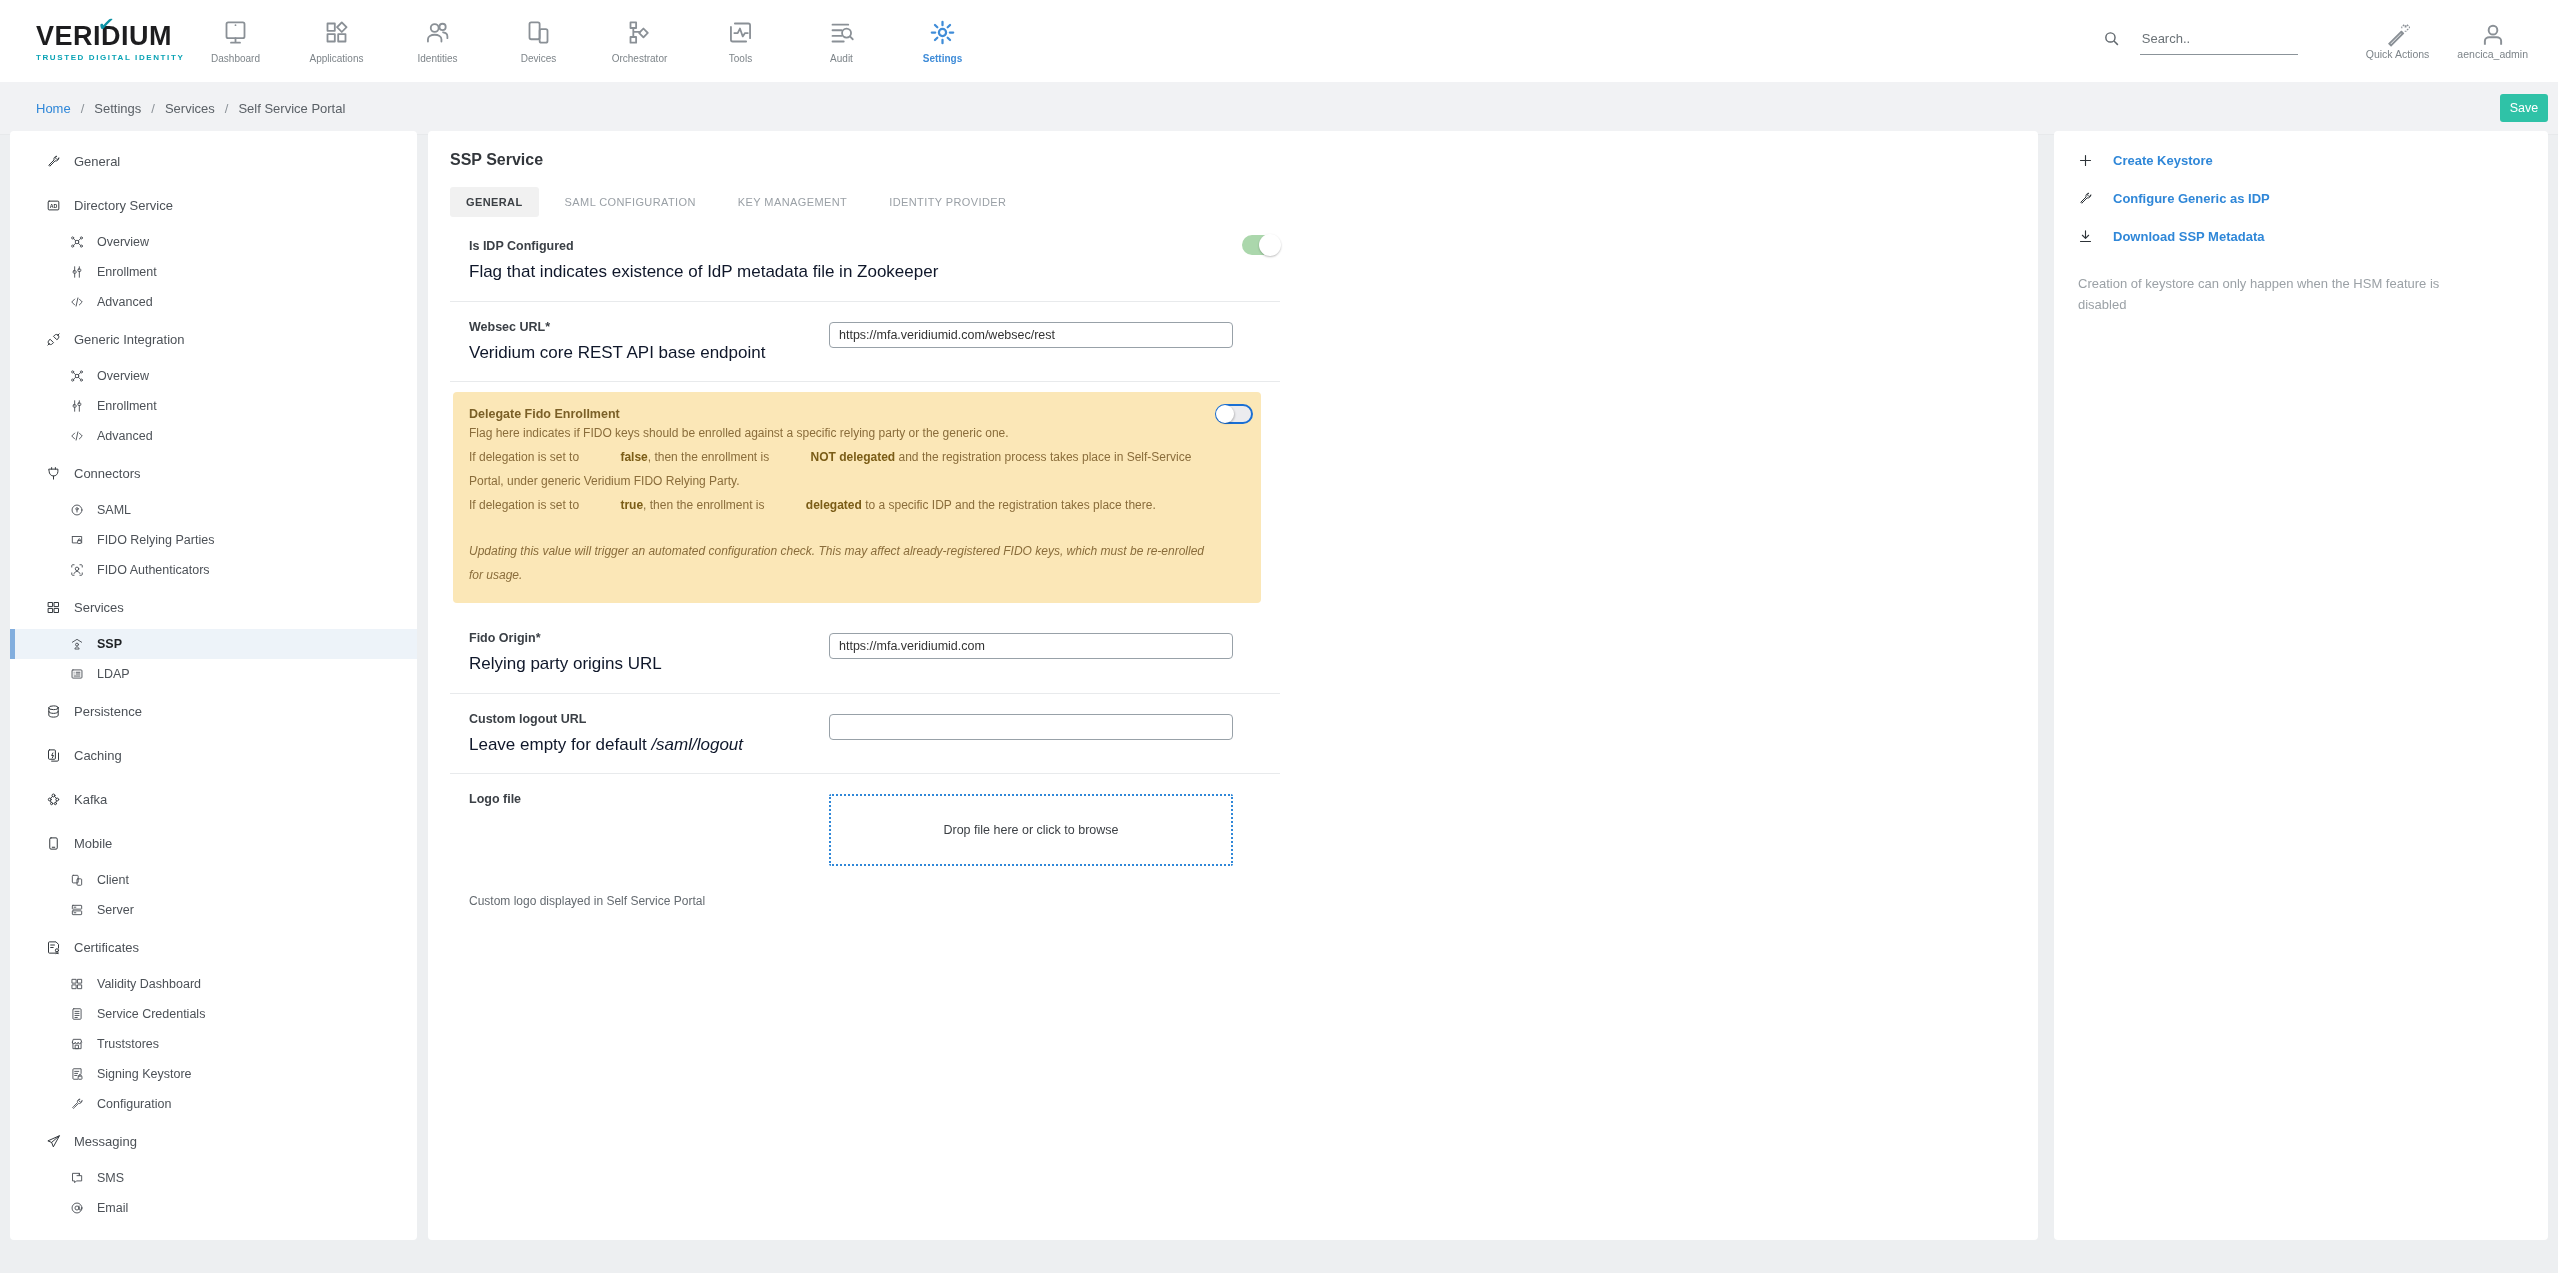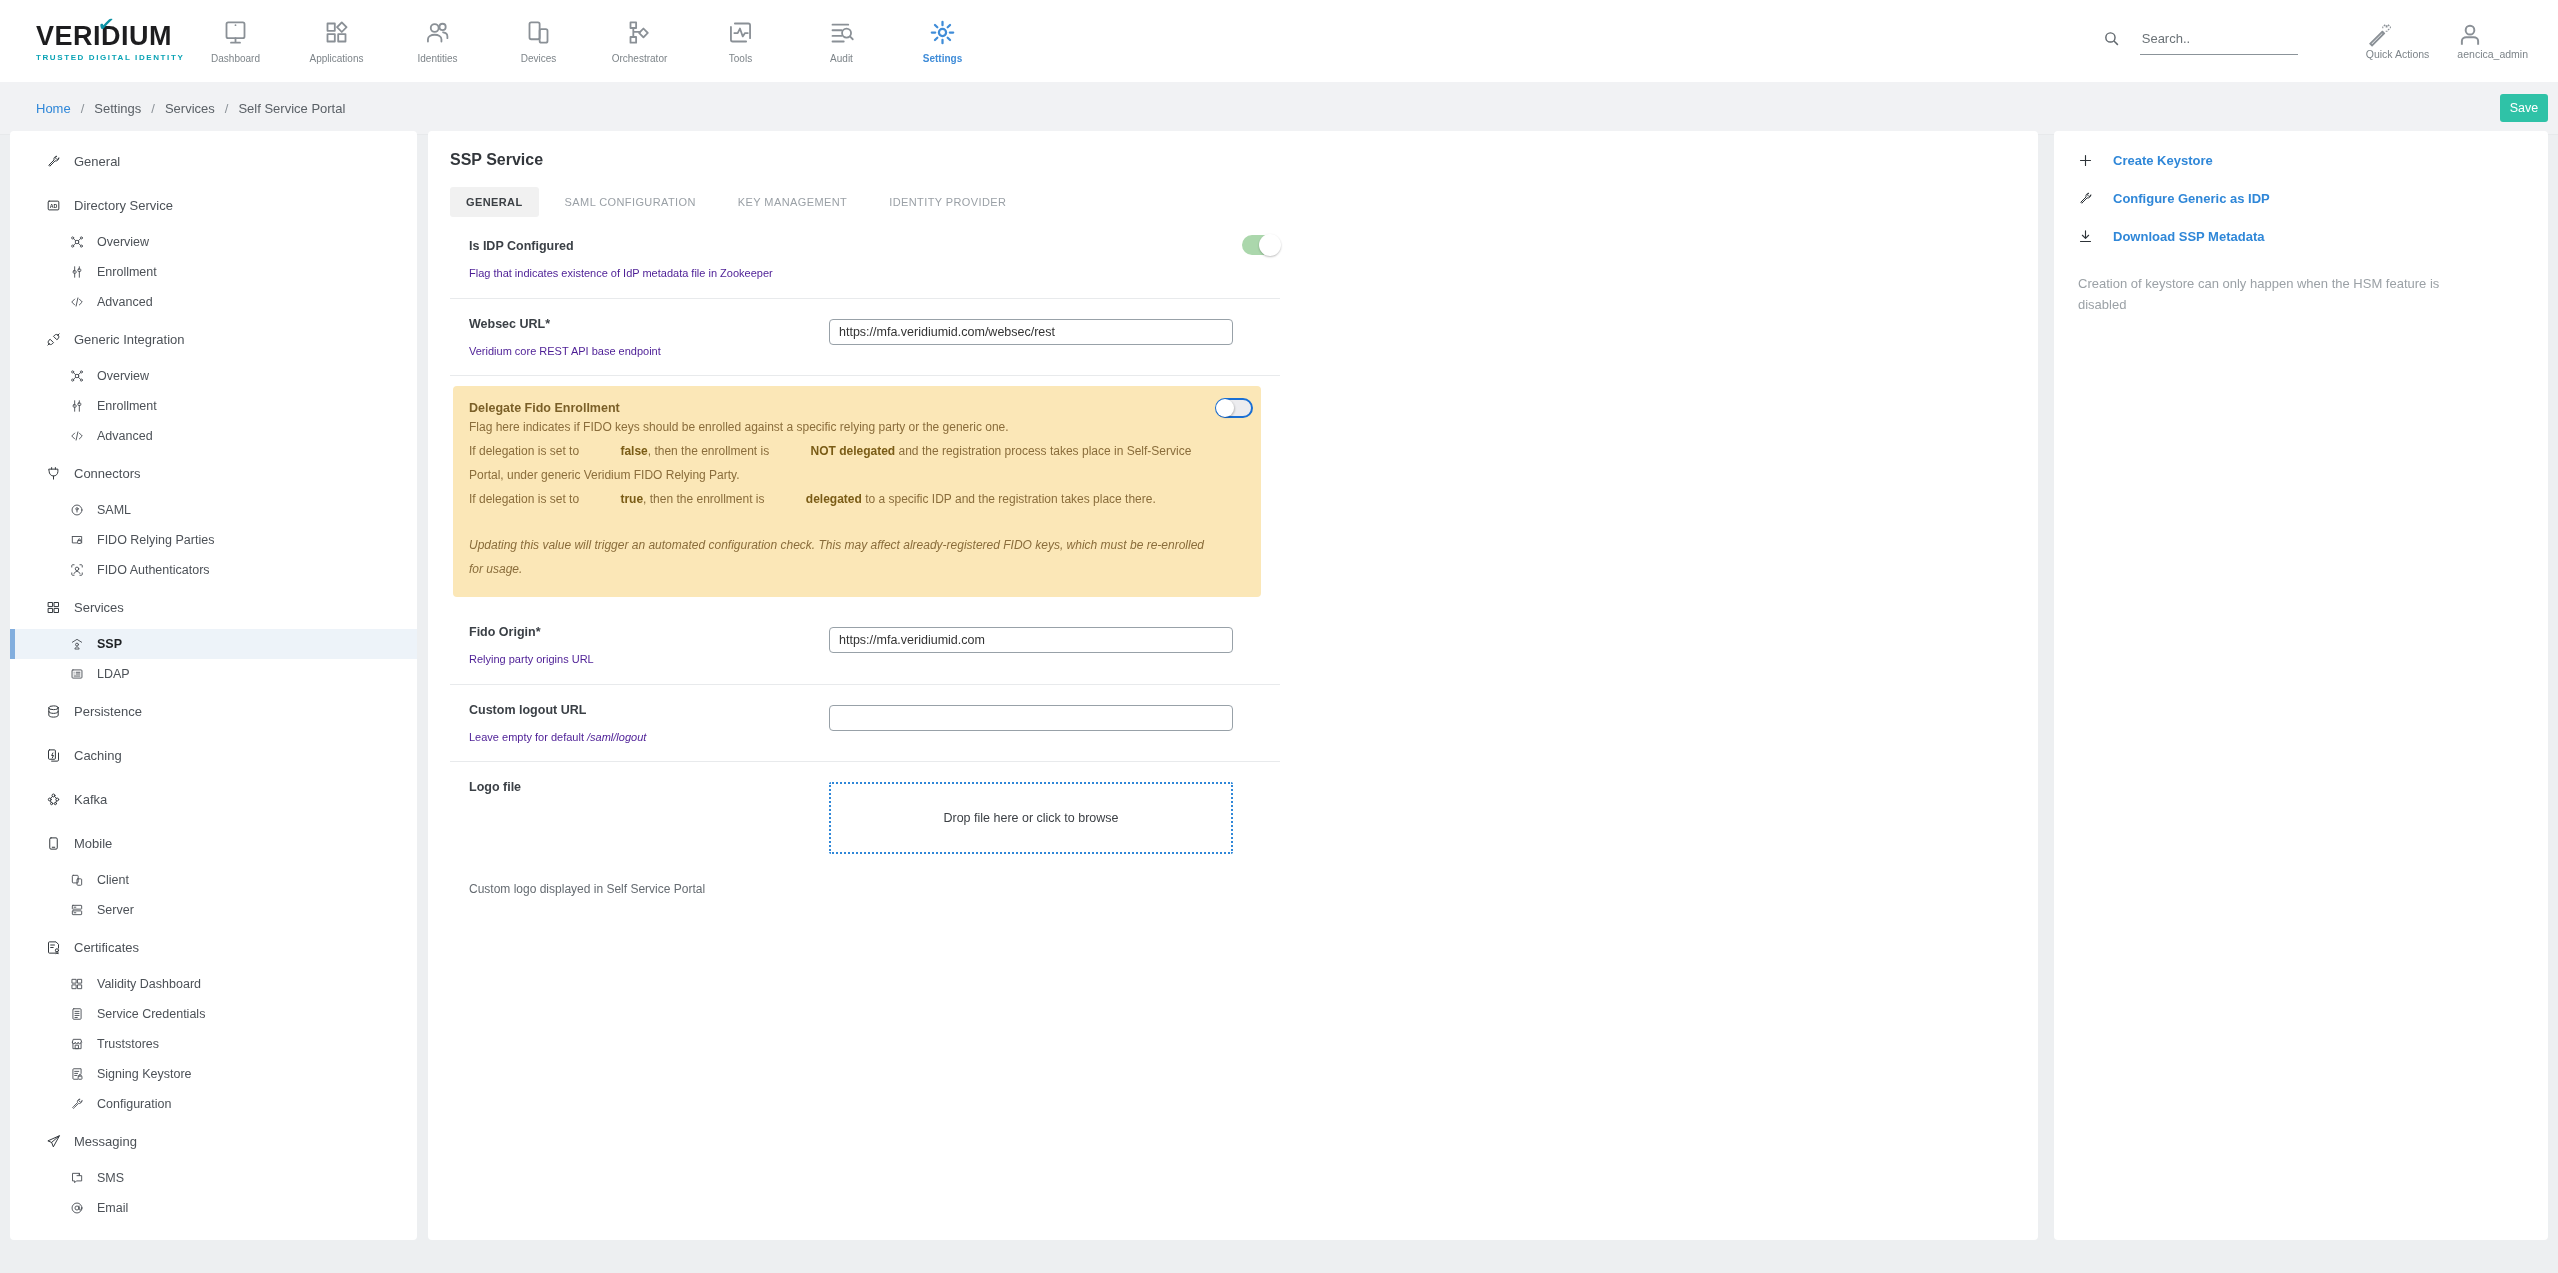--- a/index.html
+++ b/index.html
@@ -15,21 +15,21 @@
   .nav-item { width:101px; display:flex; flex-direction:column; align-items:center; justify-content:center; gap:7px; color:#8a9096; cursor:pointer; }
   .nav-item .nv-ic { width:27px; height:27px; }
   .nav-item .nv-lb { font-size:10px; color:#7d8489; }
   .nav-item.active { color:#3f8cd8; }
   .nav-item.active .nv-lb { color:#3f8cd8; font-weight:700; }
   .topbar-right { margin-left:auto; display:flex; align-items:center; padding-right:30px; gap:28px; }
   .searchbox { display:flex; align-items:end; gap:20px; margin-right:40px; }
   .searchbox .s-ic { width:17px; height:17px; color:#5f666c; margin-bottom:8px; }
   .search-input { width:158px; border:none; border-bottom:1px solid #8b9399; font-size:13px; color:#444; padding:4px 2px 8px; outline:none; background:transparent; font-family:"Liberation Sans",sans-serif; }
   .search-input::placeholder { color:#6b7277; }
-  .tb-util { display:flex; flex-direction:column; color:#75797d; cursor:pointer; }
+  .tb-util { display:flex; flex-direction:column; align-items:center; color:#75797d; cursor:pointer; }
   .tb-util .u-ic { width:26px; height:26px; color:#8a9096; }
   .tb-util .u-lb { font-size:10.5px; color:#7d8489; }
 
   
   .crumbbar { position:absolute; top:82px; left:0; width:2558px; height:53px; background:#f1f2f4; border-bottom:1px solid #e7e9eb; display:flex; align-items:center; justify-content:space-between; padding:0 10px 0 36px; }
   .crumbs { display:flex; align-items:center; gap:10px; font-size:13px; color:#5a6066; }
   .crumb-home { color:#2f87d8; cursor:pointer; }
   .crumb-sep { color:#8d9399; }
   .save-btn { width:48px; height:28px; background:#2fc2a7; color:#fff; font-size:12.5px; border:none; border-radius:3px; cursor:pointer; margin-right:0px; font-family:"Liberation Sans",sans-serif; }
 
@@ -51,21 +51,21 @@
   
   .page-title { font-size:16px; font-weight:700; color:#33373c; }
   .tabs { display:flex; align-items:center; margin-top:18px; gap:10px; }
   .tab { font-size:11px; letter-spacing:.4px; color:#9aa0a6; padding:9px 16px; cursor:pointer; border-radius:3px; }
   .tab.active { background:#f1f1f1; color:#3c4045; font-weight:700; }
   .form { width:830px; margin-top:4px; }
   .frow { position:relative; padding:18px 0 16px 19px; border-bottom:1px solid #e8eaec; display:flex; }
   .frow.last { border-bottom:none; }
   .fl-col { width:360px; padding-right:20px; }
   .f-label { font-size:12.5px; font-weight:700; color:#3b4046; }
-  .f-desc { font-size:11px; color:#4c1d95; margin-top:12px; line-height:1.5; }
+  .f-desc { font-size:17px; color:#0f172a; margin-top:6px; line-height:1.5; }
   .f-input { width:404px; height:26px; border:1px solid #98a1a8; border-radius:4px; font-size:12.5px; color:#333; padding:8px 9px; outline:none; font-family:"Liberation Sans",sans-serif; align-self:flex-start; margin-top:2px; }
   .toggle { position:absolute; right:0px; top:14px; width:38px; height:20px; border-radius:10px; cursor:pointer; }
   .toggle.on { background:#abd7ac; }
   .toggle.on .knob { position:absolute; right:-1px; top:-1px; width:22px; height:22px; background:#fff; border-radius:50%; box-shadow:0 1px 2px rgba(0,0,0,.25); }
   .toggle.off { background:#ececef; border:2px solid #1a6fd4; }
   .toggle.off .knob { position:absolute; left:-1px; top:-1px; width:18px; height:18px; background:#fff; border-radius:50%; box-shadow:1px 1px 2px rgba(0,0,0,.2); }
 
   .warnbox { position:relative; margin:10px 0 10px 3px; width:808px; background:#fbe7b7; border-radius:4px; padding:15px 40px 16px 16px; color:#8a6d3b; }
   .warnbox .w-title { font-size:12.5px; font-weight:700; color:#7a5f27; }
   .warnbox .w-line { font-size:12px; line-height:24px; }

